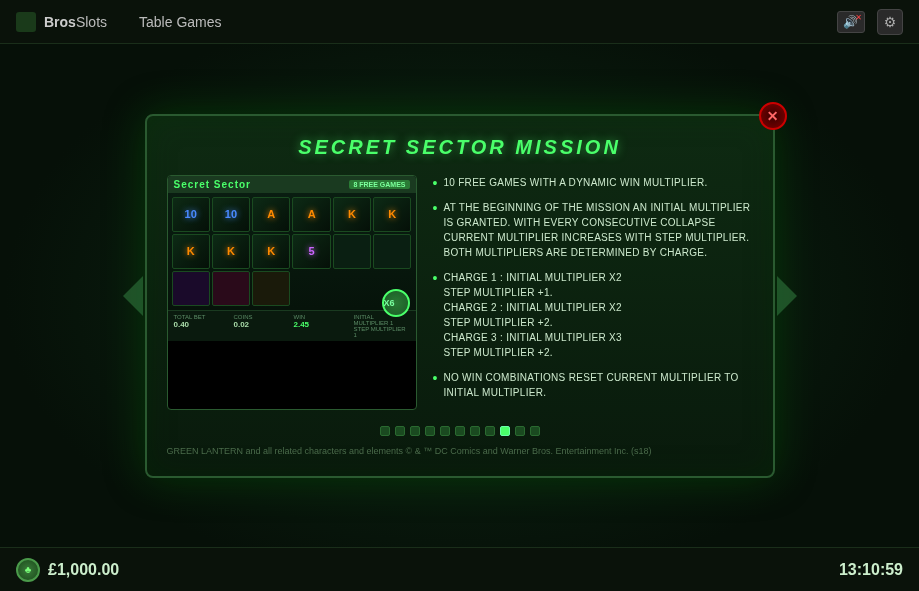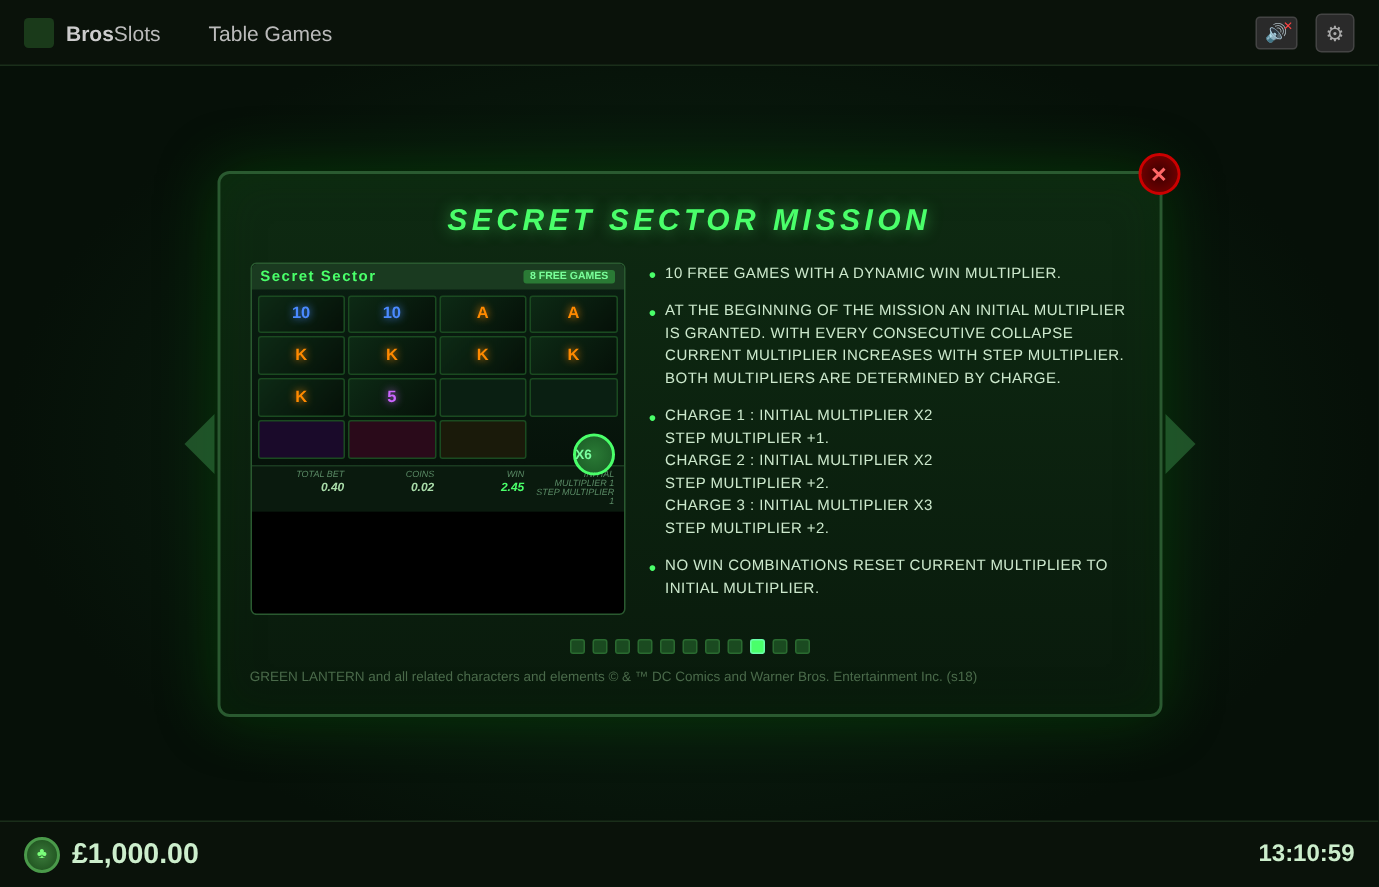--- a/index.html
+++ b/index.html
@@ -207,21 +207,21 @@
       background: #2a7a35;
       color: #7aff9a;
       font-size: 7px;
       padding: 1px 4px;
       border-radius: 2px;
       font-weight: bold;
     }
     .reels-area {
       flex: 1;
       display: grid;
-      grid-template-columns: repeat(4, 1fr);
+      grid-template-columns: repeat(6, 1fr);
       gap: 2px;
       padding: 4px;
     }
     .reel-cell {
       background: linear-gradient(135deg, #0d2a15, #051008);
       border: 1px solid #1a4a20;
       border-radius: 2px;
       display: flex;
       align-items: center;
       justify-content: center;
@@ -237,22 +237,21 @@
 
     .game-stats-bar {
       background: #0a1a0e;
       border-top: 1px solid #1a3a20;
       padding: 3px 6px;
       display: grid;
       grid-template-columns: repeat(4, 1fr);
       gap: 4px;
     }
     .stat-item {
-      text-align: right;
-      font-style: italic;
+      text-align: left;
     }
     .stat-label {
       color: #5a8a65;
       font-size: 6px;
       text-transform: uppercase;
     }
     .stat-value {
       color: #aaddaa;
       font-size: 8px;
       font-weight: bold;
@@ -352,21 +351,21 @@
       border-radius: 50%;
       border: 2px solid #4a9a4a;
       display: flex;
       align-items: center;
       justify-content: center;
       color: #7aff7a;
       font-size: 10px;
     }
     .balance-amount {
       color: #cceecc;
-      font-size: 19px;
+      font-size: 16px;
       font-weight: bold;
     }
     .play-real-btn {
       background: linear-gradient(180deg, #3a8a3a, #1a5a1a);
       color: #ccffcc;
       border: 1px solid #4aaa4a;
       border-radius: 4px;
       padding: 8px 18px;
       font-size: 14px;
       font-weight: bold;

